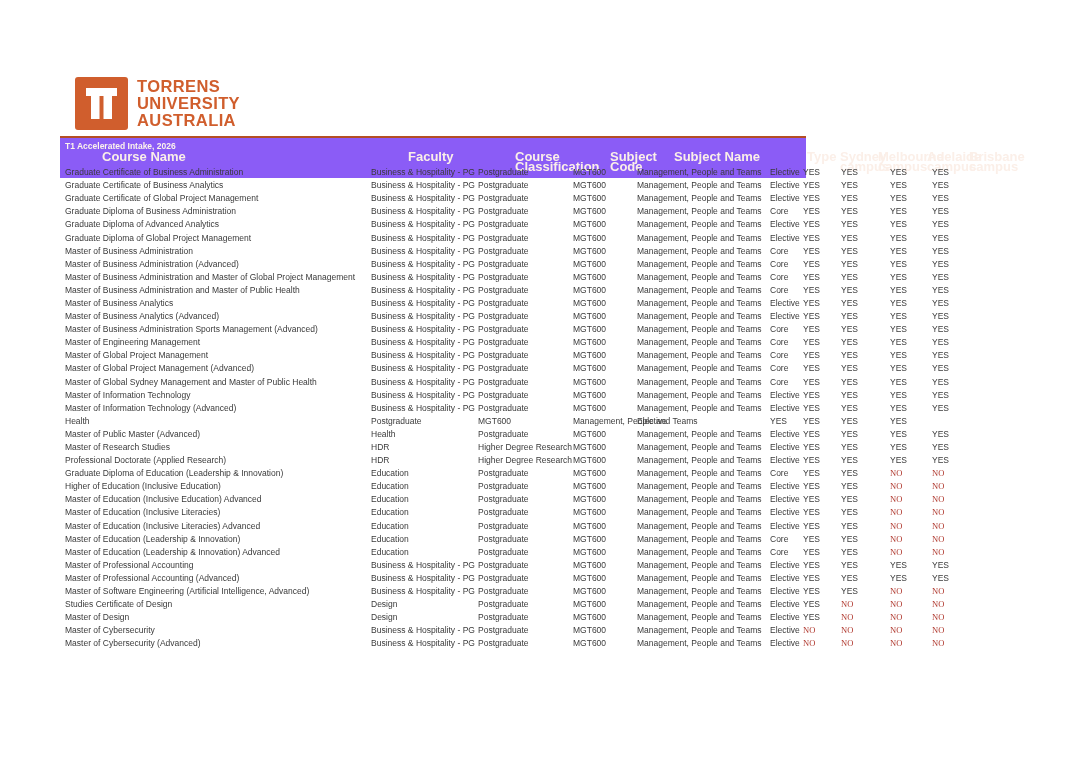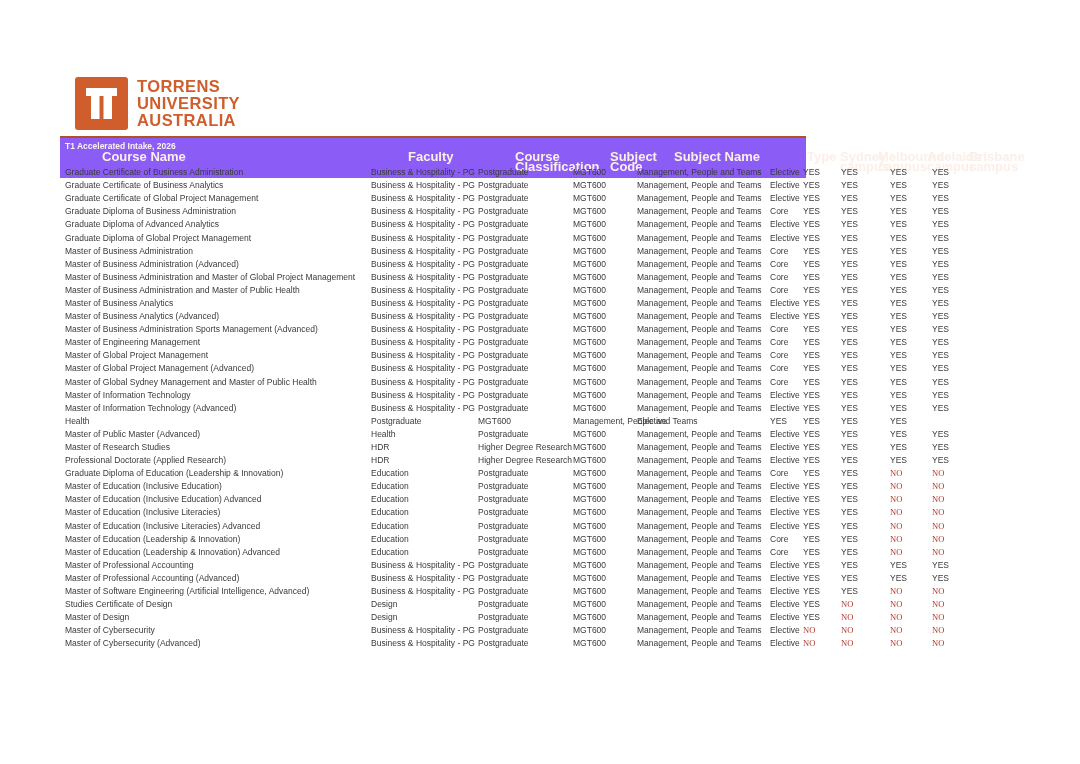--- a/index.html
+++ b/index.html
@@ -357,21 +357,21 @@
         <div class="cell c2">Postgraduate</div>
         <div class="cell c3">MGT600</div>
         <div class="cell c4">Management, People and Teams</div>
         <div class="cell c5">Core</div>
         <div class="cell c6">YES</div>
         <div class="cell c7">YES</div>
         <div class="cell c8 no">NO</div>
         <div class="cell c9 no">NO</div>
       </div>
       <div class="row">
-        <div class="cell c0">Master of Education (Inclusive Education)</div>
+        <div class="cell c0">Higher of Education (Inclusive Education)</div>
         <div class="cell c1">Education</div>
         <div class="cell c2">Postgraduate</div>
         <div class="cell c3">MGT600</div>
         <div class="cell c4">Management, People and Teams</div>
         <div class="cell c5">Elective</div>
         <div class="cell c6">YES</div>
         <div class="cell c7">YES</div>
         <div class="cell c8 no">NO</div>
         <div class="cell c9 no">NO</div>
       </div>

